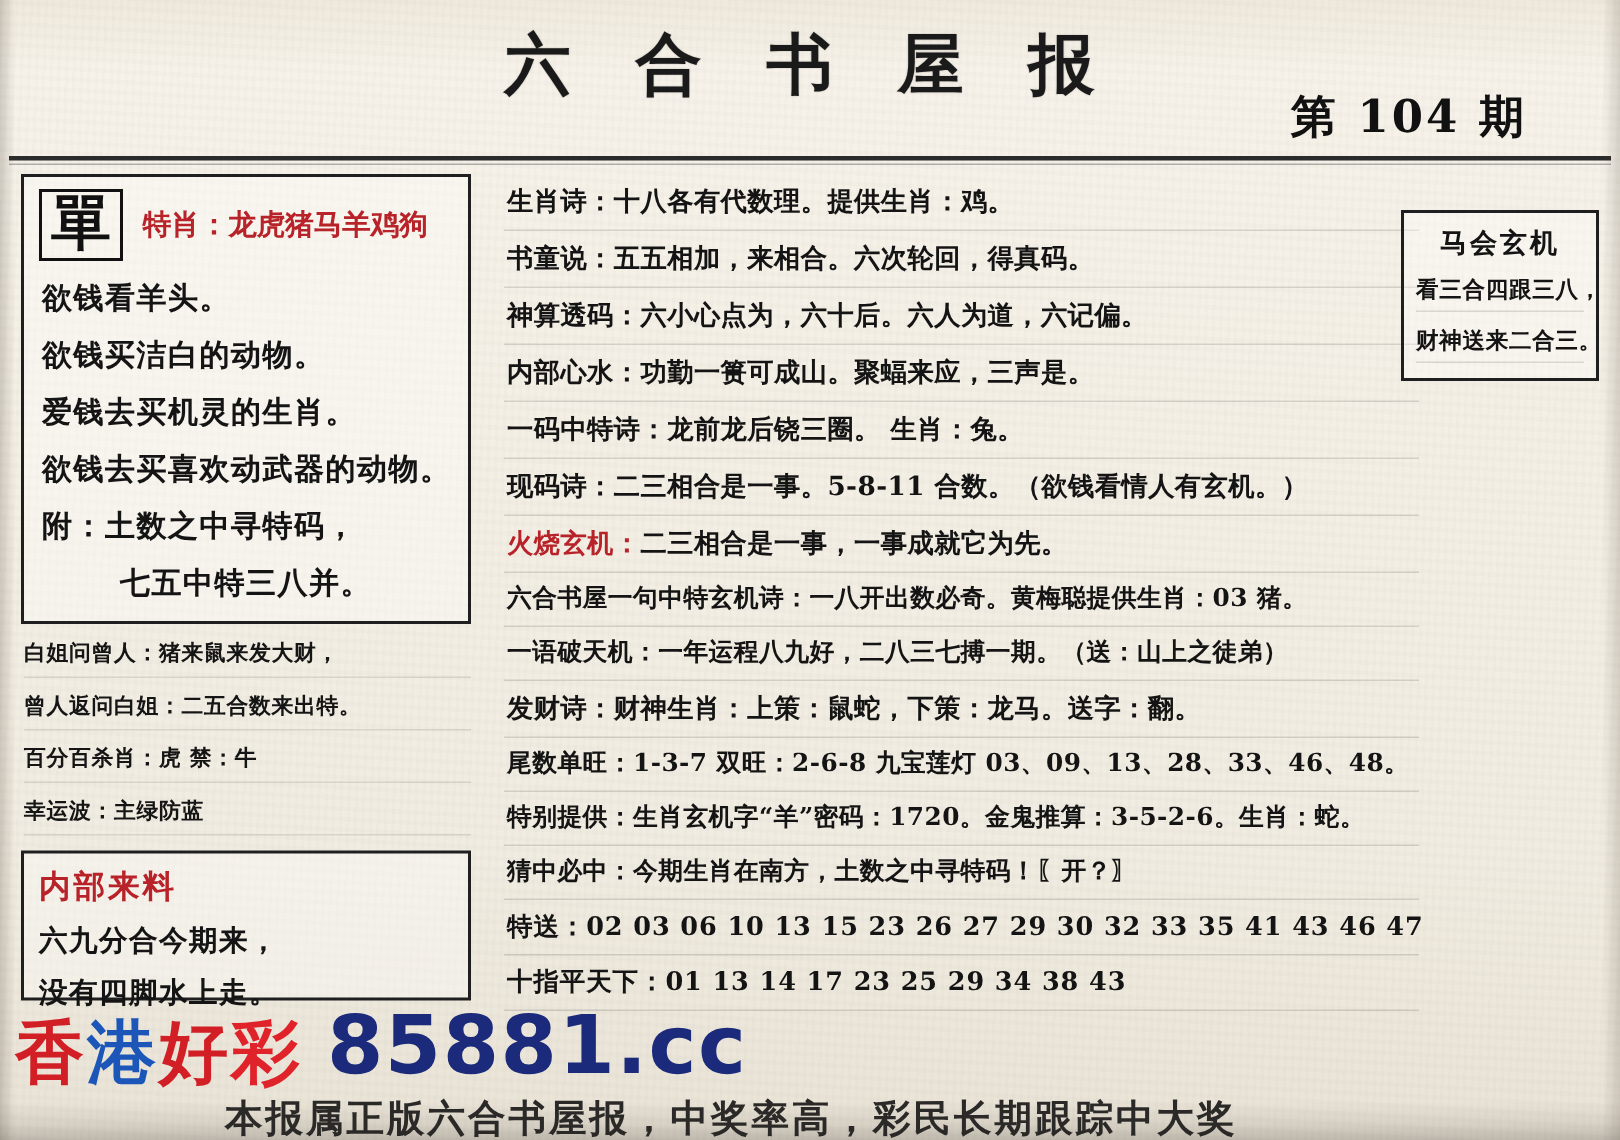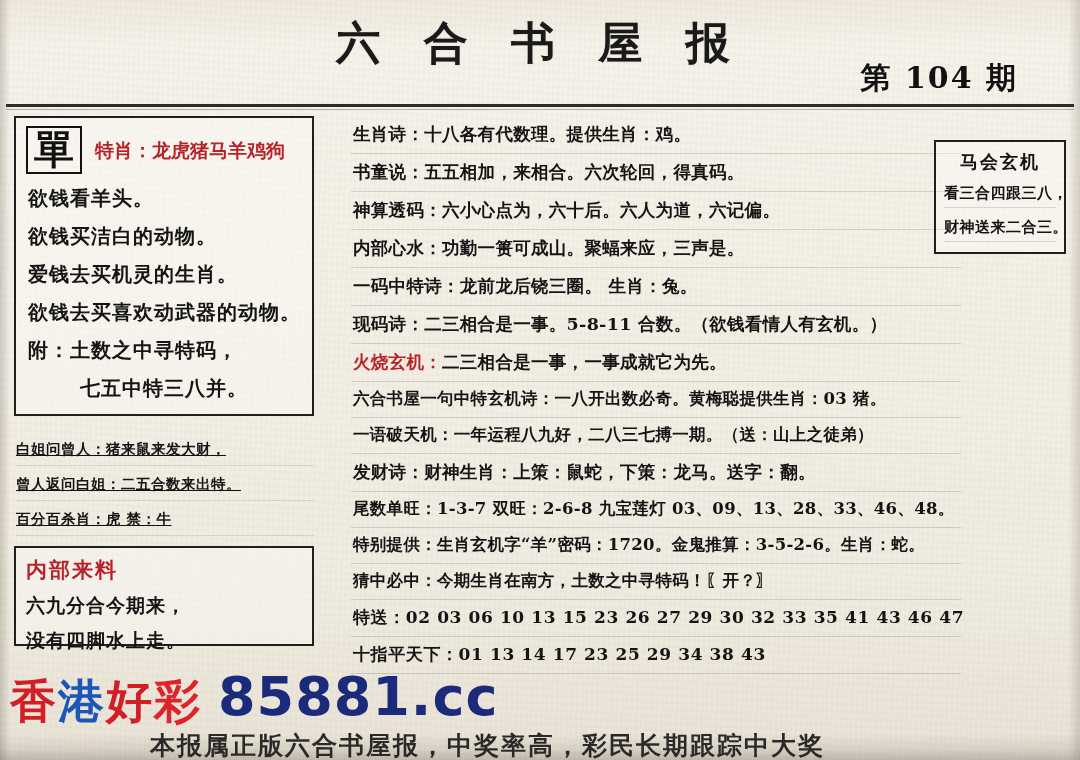--- a/index.html
+++ b/index.html
@@ -93,23 +93,22 @@
     font-family:"DejaVu Serif","Liberation Serif",serif;
     font-size:20px;
     font-weight:700;
     letter-spacing:1px;
     margin:11px 0 0 2px;
     color:#141414;
   }
   .lline.indent{margin-left:54px;}
 
   .sub-lines{
-    margin-top:24px;
+    margin-top:10px;
     padding-left:2px;
-    text-decoration:underline;
   }
   .sline{
     font-family:"DejaVu Serif","Liberation Serif",serif;
     font-size:14.5px;
     font-weight:700;
     letter-spacing:.5px;
     margin:9px 0;
     color:#151515;
     border-bottom:1px solid rgba(0,0,0,.10);
     padding-bottom:6px;
@@ -125,21 +124,21 @@
     color:#b8232a;
   }
   .ib-line{
     font-family:"DejaVu Serif","Liberation Serif",serif;
     font-size:19px;font-weight:700;letter-spacing:1px;
     margin-top:9px;color:#141414;
   }
 
   
   .main-col{
-    position:absolute;left:351px;top:116px;width:610px;
+    position:absolute;left:336px;top:116px;width:610px;
   }
   .mrow{
     font-family:"DejaVu Serif","Liberation Serif",serif;
     font-size:17.5px;
     font-weight:700;
     letter-spacing:.3px;
     color:#141414;
     padding:6px 2px 7px 2px;
     border-bottom:1px solid rgba(0,0,0,.13);
     white-space:nowrap;
@@ -247,20 +246,21 @@
     <div class="lline">
       <span>附：</span><span>土数之中寻特码，</span>
     </div>
     <div class="lline indent">七五中特三八并。</div>
   </div>
 
   <div class="sub-lines">
     <div class="sline">白姐问曾人：猪来鼠来发大财，</div>
     <div class="sline">曾人返问白姐：二五合数来出特。</div>
     <div class="sline">百分百杀肖：虎 禁：牛</div>
+    <div class="sline">幸运波：主绿防蓝</div>
   </div>
 
   <div class="box inner-box">
     <div class="ib-title">内部来料</div>
     <div class="ib-line">六九分合今期来，</div>
     <div class="ib-line">没有四脚水上走。</div>
   </div>
 </div>
 
 <div class="main-col">

